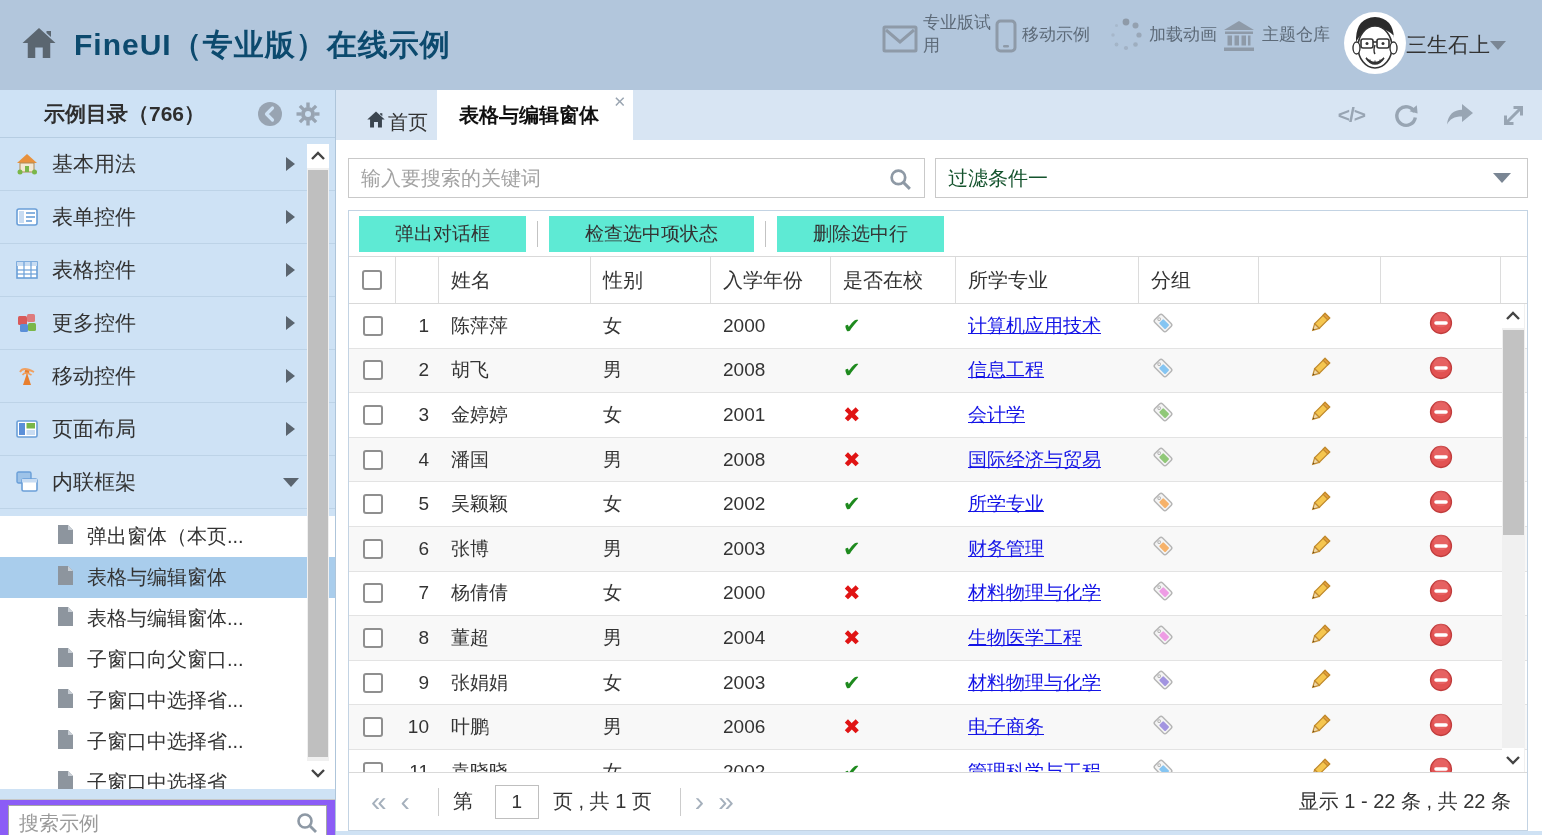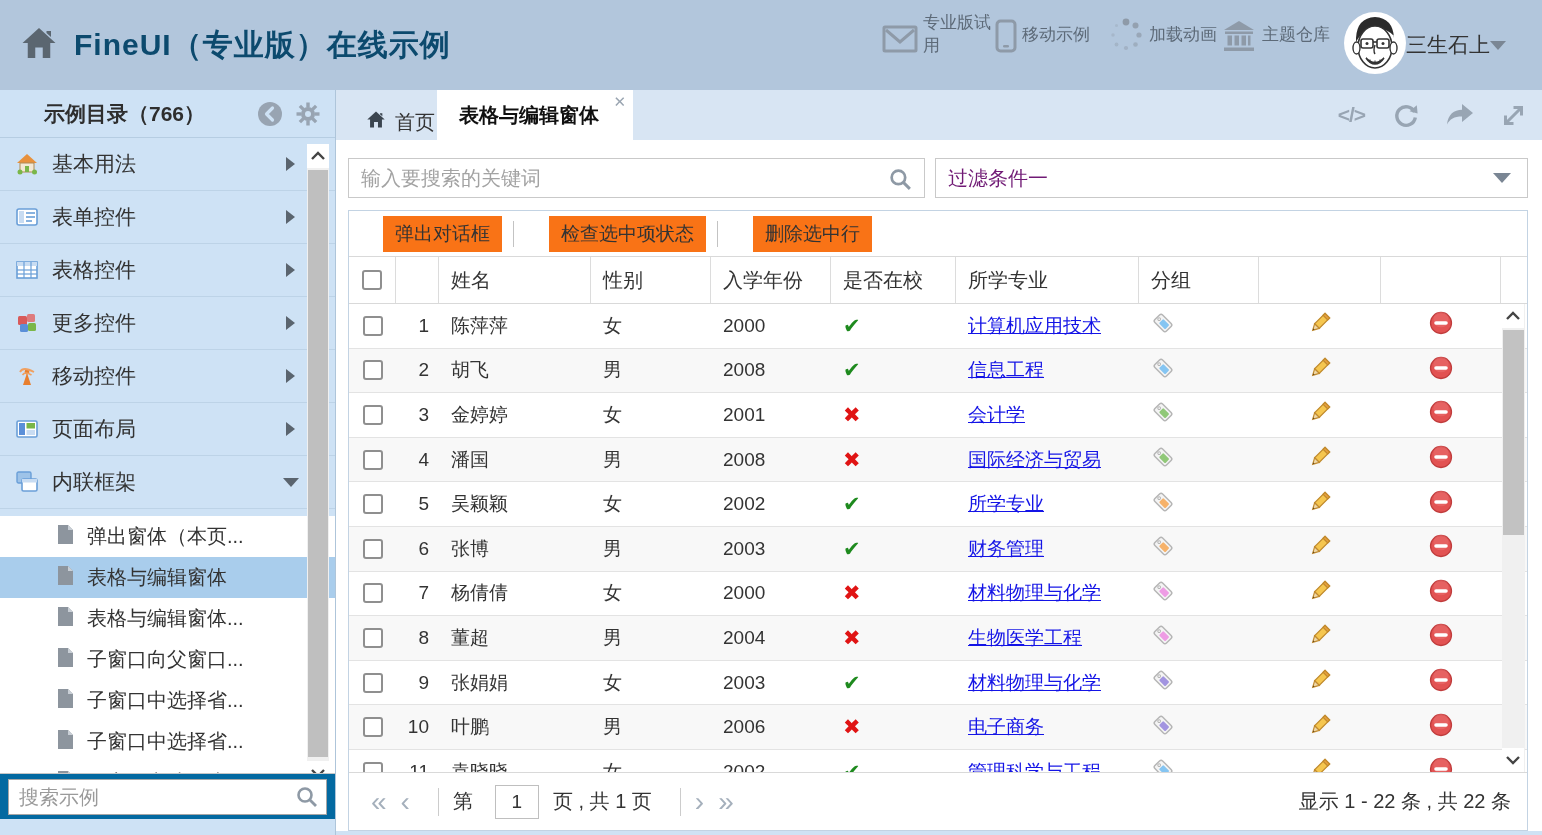--- a/index.html
+++ b/index.html
@@ -28,46 +28,46 @@
   .menu-item .mi-ico { width:22px; height:22px; display:flex; align-items:center; justify-content:center; }
   .arr-right { position:absolute; right:40px; width:0; height:0; border-top:7px solid transparent; border-bottom:7px solid transparent; border-left:9px solid #5a646e; }
   .arr-down  { position:absolute; right:36px; width:0; height:0; border-left:8px solid transparent; border-right:8px solid transparent; border-top:9px solid #5a646e; }
   .submenu { position:absolute; top:426px; bottom:46px; left:0; right:0; background:#fff; overflow:hidden; }
   .sub-item { height:41px; display:flex; align-items:center; gap:12px; padding-left:56px; font-size:20px; color:#333; cursor:pointer; background:#fff; }
   .sub-item.selected { background:#a9cdec; }
   .sb-scroll { position:absolute; top:54px; right:6px; width:22px; bottom:50px; background:#f0f0f0; }
   .sb-scroll .thumb { position:absolute; top:26px; bottom:28px; left:1px; right:1px; background:#bfbfbf; }
   .scroll-arrow { position:absolute; left:0; width:22px; height:24px; background:#fff; display:flex; align-items:center; justify-content:center; }
   .scroll-arrow.up { top:0; } .scroll-arrow.down { bottom:0; }
-  .sb-search { position:absolute; left:0; right:0; bottom:16px; height:46px; background:#0369a1; border-top:1px solid #c6c6c6; }
+  .sb-search { position:absolute; left:0; right:0; bottom:0; height:36px; background:#8b5cf6; border-top:1px solid #c6c6c6; }
   .sb-search input { position:absolute; left:8px; right:8px; top:5px; height:36px; border:1px solid #a6a6a6; padding:0 40px 0 10px; font-size:20px; color:#333; outline:none; font-family:inherit; }
   .sb-search input::placeholder { color:#9a9a9a; }
   .sb-search .mag { position:absolute; right:16px; top:11px; }
 
   
   .main { position:absolute; top:90px; left:336px; right:0; bottom:0; background:#fff; }
   .tabstrip { position:absolute; top:0; left:0; right:0; height:50px; background:#d8e5f3; }
-  .tab-home { position:absolute; left:10px; top:0; height:64px; display:flex; align-items:center; gap:9px; padding:0 20px; font-size:20px; color:#333; cursor:pointer; }
+  .tab-home { position:absolute; left:10px; top:0; height:64px; display:flex; align-items:center; gap:2px; padding:0 20px; font-size:20px; color:#333; cursor:pointer; }
   .tab-active { position:absolute; left:101px; top:0; height:50px; background:#fff; display:flex; align-items:center; padding:0 34px 0 22px; font-size:20px; font-weight:bold; color:#101010; cursor:pointer; }
   .tab-close { position:absolute; top:3px; right:7px; font-size:15px; font-weight:bold; color:#9aa5b1; cursor:pointer; }
   .tab-tools { position:absolute; right:16px; top:0; height:50px; display:flex; align-items:center; gap:27px; }
   .tool-ico { cursor:pointer; display:flex; align-items:center; }
   .code-glyph { font-size:21px; font-weight:bold; color:#98a5b3; letter-spacing:-1px; }
 
   .content { position:absolute; top:50px; left:0; right:0; bottom:0; background:#fff; }
   .kw-box { position:absolute; left:12px; top:18px; width:577px; height:40px; }
   .kw-box input { width:100%; height:100%; border:1px solid #c9c9c9; padding:0 44px 0 12px; font-size:20px; color:#333; outline:none; font-family:inherit; }
   .kw-box input::placeholder { color:#a3a3a3; }
   .kw-box .mag { position:absolute; right:12px; top:9px; }
-  .filter-box { position:absolute; left:599px; top:18px; right:14px; height:40px; border:1px solid #c9c9c9; display:flex; align-items:center; padding-left:12px; font-size:20px; color:#701a75; cursor:pointer; }
+  .filter-box { position:absolute; left:599px; top:18px; right:14px; height:40px; border:1px solid #c9c9c9; display:flex; align-items:center; padding-left:12px; font-size:20px; color:#14532d; cursor:pointer; }
   .filter-box .caret-down { position:absolute; right:16px; border-left-width:9px; border-right-width:9px; border-top-width:10px; }
 
   .panel { position:absolute; left:12px; right:14px; top:70px; bottom:4px; border:1px solid #c3d3e3; }
   .toolbar { height:46px; border-bottom:1px solid #d9d9d9; display:flex; align-items:center; padding-left:10px; }
-  .tb-btn { background:#f97316; border:none; height:36px; padding:0 12px; font-size:19px; color:#333; cursor:pointer; font-family:inherit;margin-left:24px; }
+  .tb-btn { background:#5eead4; border:none; height:36px; padding:0 36px; font-size:19px; color:#333; cursor:pointer; font-family:inherit; }
   .tb-sep { width:1px; height:26px; background:#c3c3c3; margin:0 11px; }
 
   .gridcols { display:grid; grid-template-columns:47px 43px 152px 120px 120px 125px 183px 120px 122px 120px 1fr; }
   .thead { height:47px; border-bottom:1px solid #d9d9d9; }
   .th { display:flex; align-items:center; padding-left:12px; font-size:20px; color:#333; border-right:1px solid #dcdcdc; height:100%; }
   .th.center { padding-left:0; justify-content:center; }
   .th.last { border-right:none; }
   .tbody { position:absolute; top:93px; bottom:58px; left:0; right:0; overflow:hidden; }
   .trow { height:44.6px; border-bottom:1px solid #e3e3e3; }
   .trow:nth-child(even) { background:#f8f8f8; }

